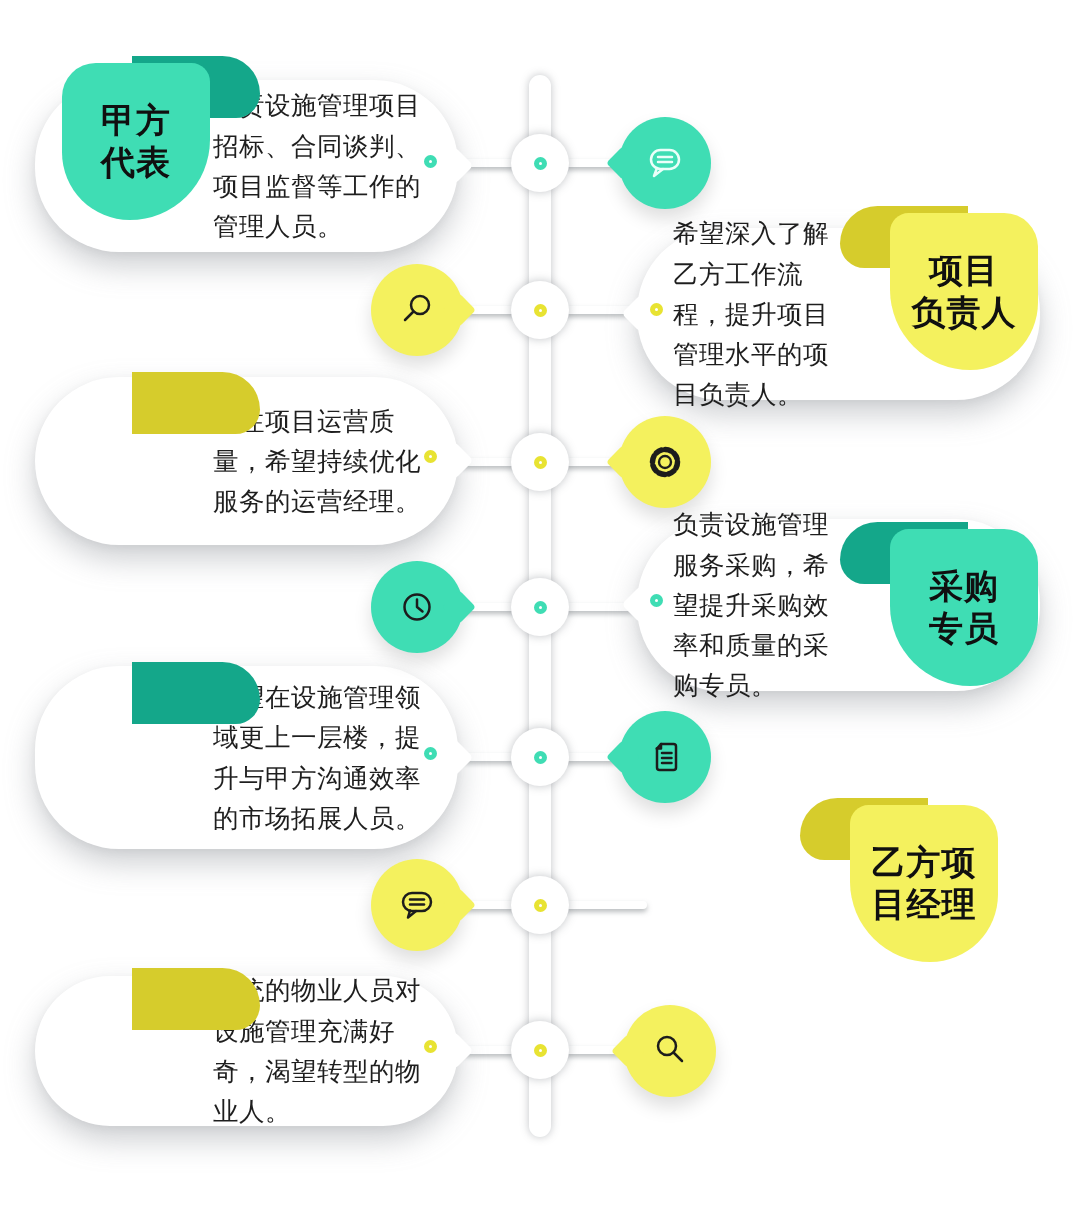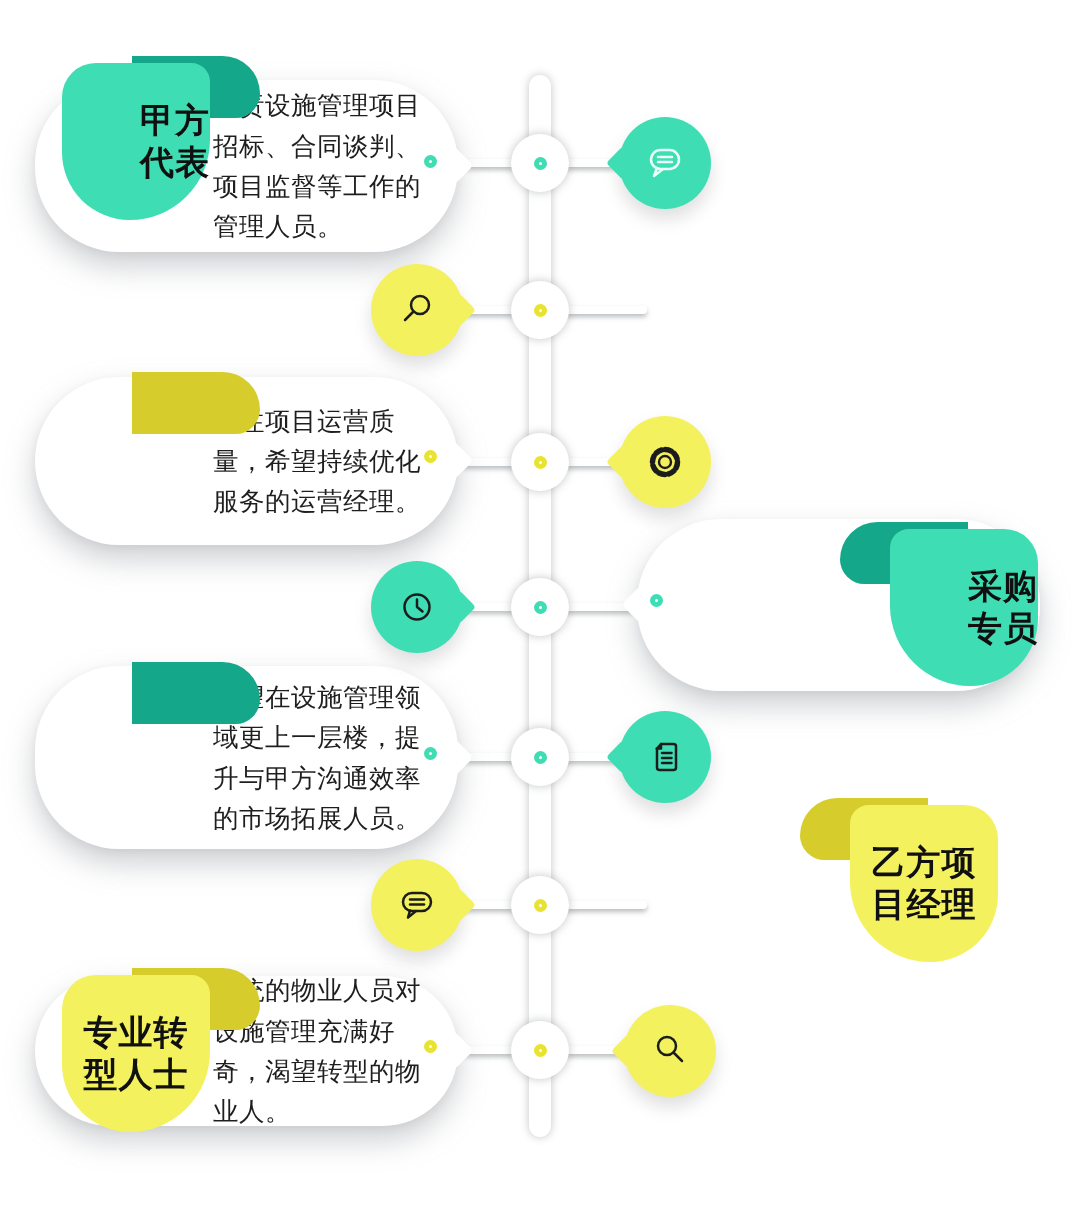--- a/index.html
+++ b/index.html
@@ -61,21 +61,21 @@
     position:absolute; top:7px; width:148px; height:157px;
     display:flex; flex-direction:column; align-items:center; justify-content:center;
     font-weight:800; font-size:34px; line-height:1.22; color:#101010; letter-spacing:1px;
     text-align:center;
   }
   .labelwrap.lleft .fold { left:70px; width:128px; border-radius:0 52px 34px 0; }
   .labelwrap.lleft .main { left:0; border-radius:40px 22px 95px 80px; }
   .labelwrap.lright .fold { left:14px; width:128px; border-radius:52px 0 0 34px; }
   .labelwrap.lright .main { left:64px; border-radius:22px 40px 80px 95px; }
   .labelwrap.teal   .fold { background:var(--teal-dark); }
-  .labelwrap.teal   .main { background:var(--teal);align-items:flex-end; }
+  .labelwrap.teal   .main { background:var(--teal); }
   .labelwrap.yellow .fold { background:var(--yellow-dark); }
   .labelwrap.yellow .main { background:var(--yellow); }
 
   
   .ibubble {
     position:absolute; width:92px; height:92px; border-radius:50%; z-index:3;
     display:flex; align-items:center; justify-content:center;
     box-shadow:0 10px 18px rgba(0,0,0,.13);
   }
   .ibubble.teal   { background:var(--teal); }
@@ -136,20 +136,32 @@
   <div class="ibubble yellow tail-right" style="left:371px;top:264px">
     <div class="btail"></div>
     <svg class="icon-svg stroke-dark" width="48" height="48" viewBox="0 0 48 48">
       <circle cx="27" cy="19" r="9"></circle>
       <line x1="20.5" y1="25.5" x2="12" y2="34"></line>
     </svg>
   </div>
   <div class="node" style="left:511px;top:281px">
     <span class="ring yellow"></span>
   </div>
+  <div class="card right" style="left:637px;top:228px;width:403px;height:172px">
+    <div class="tail"></div>
+    <span class="ring yellow edge-ring"></span>
+    <div class="desc">希望深入了解乙方工作流程，提升项目管理水平的项目负责人。</div>
+  </div>
+  <div class="labelwrap lright yellow" style="left:826px;top:206px">
+    <div class="fold"></div>
+    <div class="main">
+      <span>项目</span>
+      <span>负责人</span>
+    </div>
+  </div>
 
   <div class="card left" style="left:35px;top:377px;width:423px;height:168px">
     <div class="tail"></div>
     <span class="ring yellow edge-ring"></span>
     <div class="desc">关注项目运营质量，希望持续优化服务的运营经理。</div>
   </div>
   <div class="labelwrap lleft yellow" style="left:62px;top:372px">
     <div class="fold"></div>
   </div>
   <div class="node" style="left:511px;top:433px">
@@ -169,20 +181,21 @@
       <circle cx="24" cy="24" r="12.5"></circle>
       <path d="M24 16.5 v7.5 l5.5 4.5"></path>
     </svg>
   </div>
   <div class="node" style="left:511px;top:578px">
     <span class="ring teal"></span>
   </div>
   <div class="card right" style="left:637px;top:519px;width:403px;height:172px">
     <div class="tail"></div>
     <span class="ring teal edge-ring"></span>
+    <div class="desc">负责设施管理服务采购，希望提升采购效率和质量的采购专员。</div>
   </div>
   <div class="labelwrap lright teal" style="left:826px;top:522px">
     <div class="fold"></div>
     <div class="main">
       <span>采购</span>
       <span>专员</span>
     </div>
   </div>
 
   <div class="card left" style="left:35px;top:666px;width:423px;height:183px">
@@ -227,24 +240,20 @@
     </div>
   </div>
 
   <div class="card left" style="left:35px;top:976px;width:423px;height:150px">
     <div class="tail"></div>
     <span class="ring yellow edge-ring"></span>
     <div class="desc">传统的物业人员对设施管理充满好奇，渴望转型的物业人。</div>
   </div>
   <div class="labelwrap lleft yellow" style="left:62px;top:968px">
     <div class="fold"></div>
-    <div class="main">
-      <span>专业转</span>
-      <span>型人士</span>
-    </div>
   </div>
   <div class="node" style="left:511px;top:1021px">
     <span class="ring yellow"></span>
   </div>
   <div class="ibubble yellow tail-left" style="left:624px;top:1005px">
     <div class="btail"></div>
     <svg class="icon-svg stroke-dark" width="48" height="48" viewBox="0 0 48 48">
       <circle cx="21" cy="19" r="9"></circle>
       <line x1="27.5" y1="25.5" x2="36" y2="34"></line>
     </svg>

